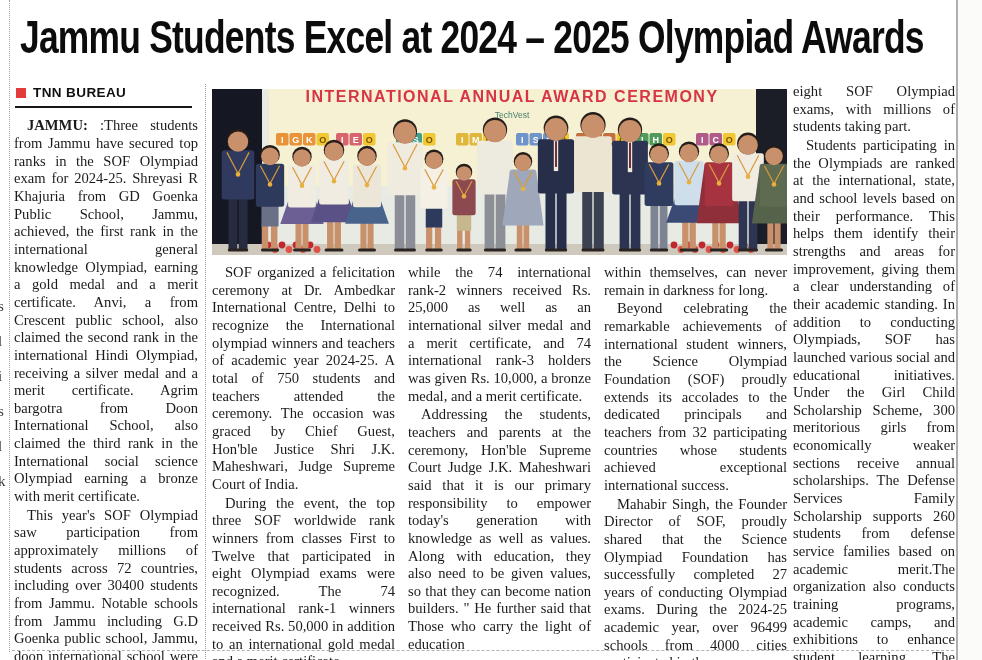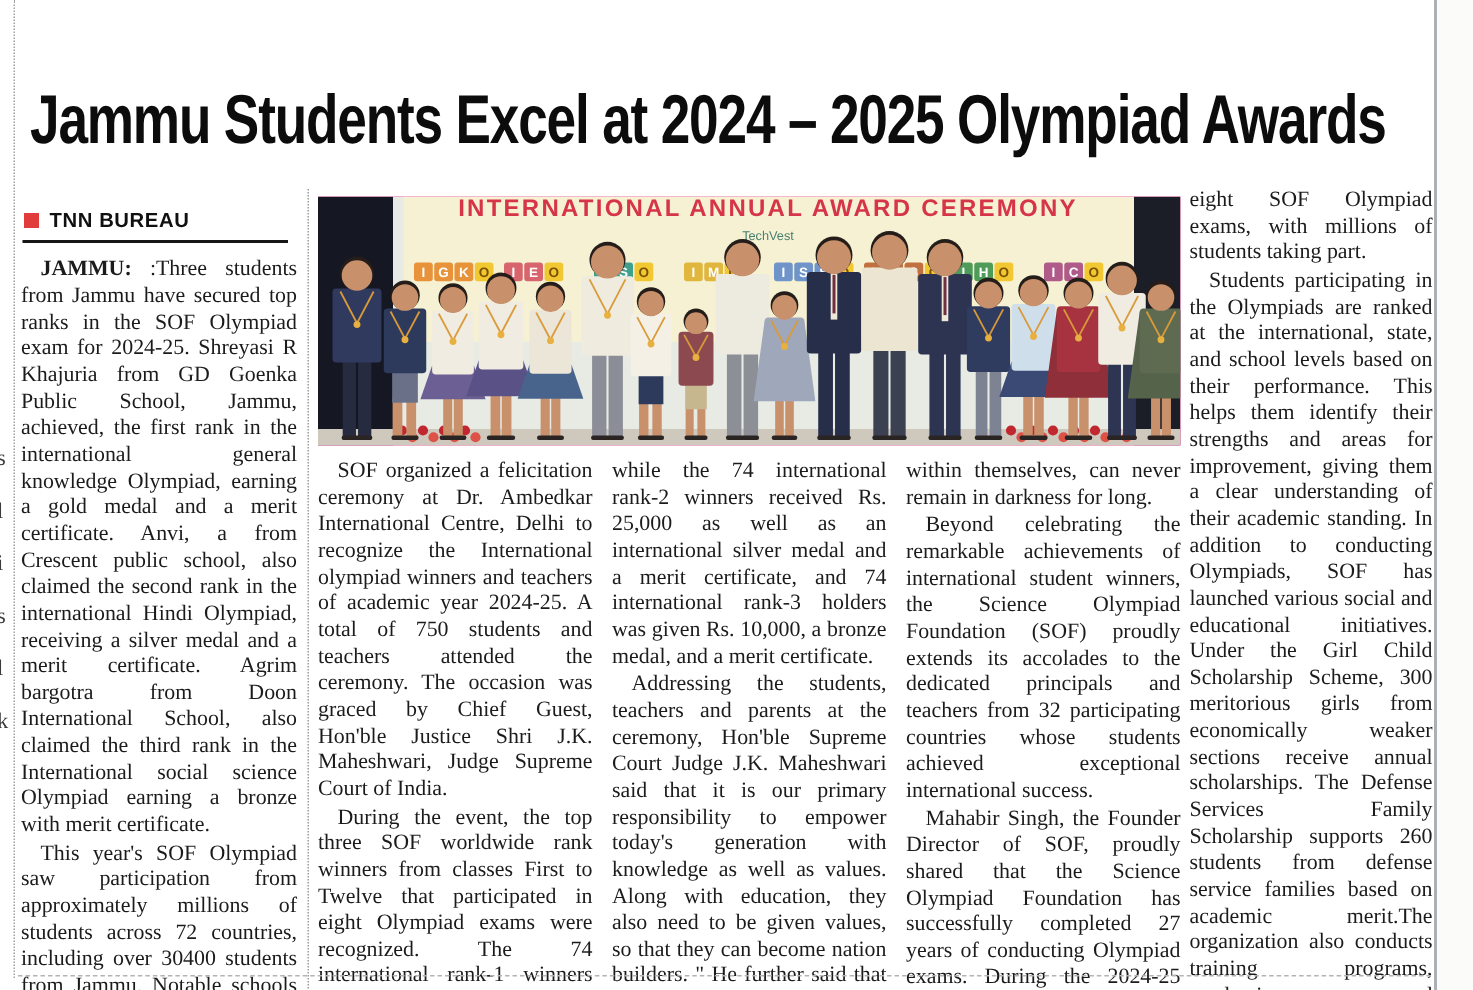--- a/index.html
+++ b/index.html
@@ -7,33 +7,33 @@
         font-family:"Liberation Serif",serif;color:#1b1b1b;}
   .edge-dotted-left{position:absolute;left:9px;top:0;height:652px;border-left:1px dotted #a2a2a2;}
   .edge-frags{position:absolute;left:0;top:0;width:8px;height:660px;overflow:hidden;}
   .edge-frags span{position:absolute;left:-2px;font-size:15px;color:#3a3a3a;}
   .right-line{position:absolute;left:956px;top:0;height:660px;border-left:2px solid #aab0b5;}
   .right-rail{position:absolute;left:958px;top:0;width:24px;height:660px;background:#fbfbfa;}
   .bottom-dashed{position:absolute;left:12px;top:650px;width:942px;border-top:1px dashed #b3b3b3;}
 
   .content{position:absolute;left:14px;top:6px;width:941px;
            display:grid;grid-template-columns:186px 12px 575px 6px 162px;}
-  .headline-wrap{grid-column:1/-1;height:72px;overflow:visible;margin-top:42px;}
+  .headline-wrap{grid-column:1/-1;height:72px;overflow:visible;}
   .headline{font-family:"Liberation Sans",sans-serif;font-weight:bold;font-size:46px;
             letter-spacing:-1px;color:#0c0c0c;white-space:nowrap;margin:4px 0 0 6px;
             transform:scaleX(0.77);transform-origin:0 50%;}
 
   .col{font-size:14.6px;line-height:1.21;text-align:justify;}
   .col p{margin:0;text-indent:13px;}
   .col p.noind{text-indent:0;}
   .col p + p{margin-top:1px;}
 
   .byline{display:flex;align-items:center;gap:7px;font-family:"Liberation Sans",sans-serif;
           font-weight:bold;font-size:13.5px;letter-spacing:.4px;color:#101010;
-          border-bottom:2.5px solid #161616;padding:3px 0 5px 1px;margin:16px 6px 9px 1px;}
+          border-bottom:2.5px solid #161616;padding:3px 0 5px 1px;margin:4px 6px 9px 1px;}
   .byline .sq{width:10px;height:10px;background:#e23b3b;flex:0 0 auto;}
 
   .col1-cell{padding-right:2px;}
   .sep-dotted{border-left:1px dotted #9b9b9b;margin:6px 0 2px 5px;}
   .main-cell{padding-top:11px;}
   .photo-frame{width:575px;height:166px;overflow:hidden;background:#ec4899;}
   .under-photo{display:flex;gap:13px;margin-top:9px;}
   .under-photo .ucol{flex:1;}
   .col5-cell{padding-top:5px;}
 </style>

